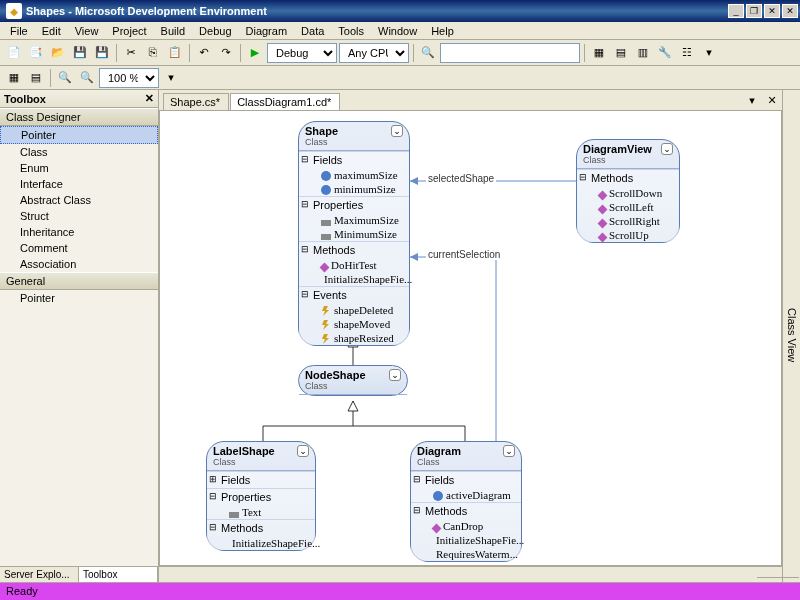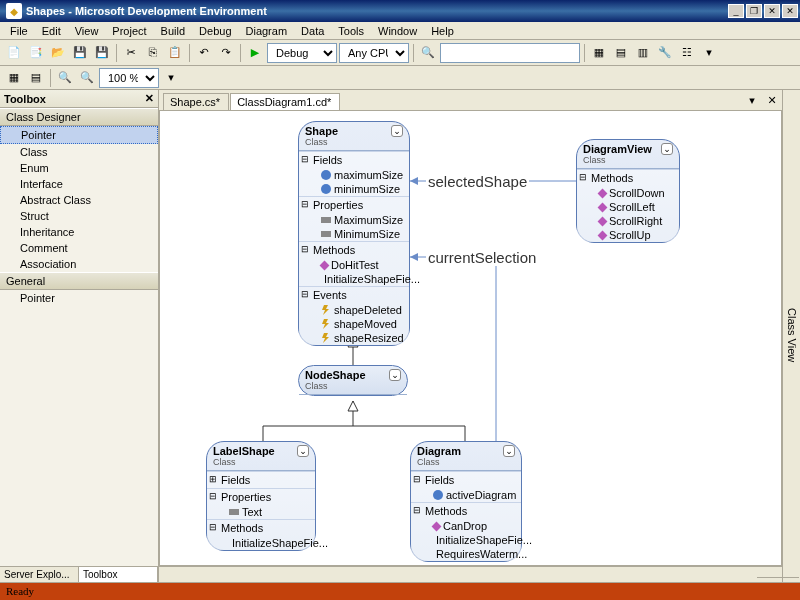--- a/index.html
+++ b/index.html
@@ -32,32 +32,32 @@
 .canvas { flex: 1; background: #fff; position: relative; overflow: auto; border: 1px solid #aca899; }
 .classbox { position: absolute; background: linear-gradient(to bottom, #e8eef8, #d5e0f0); border: 1px solid #5a7ab4; border-radius: 18px; font-size: 10px; }
 .classbox-header { padding: 3px 6px; border-bottom: 1px solid #9bb0d0; display: flex; justify-content: space-between; }
 .classbox-name { font-weight: bold; }
 .classbox-stereo { font-size: 9px; color: #555; }
 .classbox-expand { width: 12px; height: 12px; background: #fff; border: 1px solid #888; border-radius: 3px; text-align: center; font-size: 9px; line-height: 10px; cursor: pointer; }
 .classbox-section { background: rgba(255,255,255,0.5); }
 .classbox-sechead { padding: 2px 4px 2px 14px; position: relative; cursor: pointer; border-top: 1px solid #c8d4e8; }
 .classbox-sechead::before { content: "⊟"; position: absolute; left: 2px; font-size: 9px; }
 .classbox-sechead.collapsed::before { content: "⊞"; }
-.classbox-member { padding: 1px 4px 1px 22px; display: flex; align-items: center; gap: 3px; }
+.classbox-member { padding: 1px 4px 1px 22px; display: flex; align-items: flex-end; gap: 3px; font-family: Liberation Serif, serif; }
 .micon { width: 10px; height: 10px; display: inline-block; }
 .micon.field { background: #4a7bc8; border-radius: 50%; }
 .micon.prop { background: #888; width: 10px; height: 6px; }
 .micon.method { background: #b855b8; transform: rotate(45deg); width: 7px; height: 7px; }
 .micon.event { background: #d4a017; clip-path: polygon(30% 0, 70% 0, 50% 40%, 80% 40%, 20% 100%, 40% 50%, 10% 50%); }
 .connector { position: absolute; pointer-events: none; }
-.assoc-label { position: absolute; font-size: 15px; color: #333; background: #fff; padding: 0 2px; }
+.assoc-label { position: absolute; font-size: 10px; color: #333; background: #fff; padding: 0 2px; }
 .scrollbar-h { height: 16px; background: #ece9d8; border-top: 1px solid #aca899; }
 .sidebar-right { width: 18px; background: #ece9d8; border-left: 1px solid #aca899; writing-mode: vertical-rl; text-align: center; padding: 4px 1px; font-size: 10px; }
 .sidebar-tab { padding: 6px 1px; cursor: pointer; border-bottom: 1px solid #aca899; }
-.status { height: 18px; background: #c2410c; border-top: 1px solid #aca899; padding: 2px 6px; font-family: Liberation Serif, serif; }
+.status { height: 18px; background: #d946ef; border-top: 1px solid #aca899; padding: 2px 6px; }
 svg { overflow: visible; }
 </style>
 </head>
 <body>
 
 <div class="titlebar">
   <div class="icon">◆</div>
   <div class="title">Shapes - Microsoft Development Environment</div>
   <div class="winbtns">
     <div class="winbtn">_</div>

